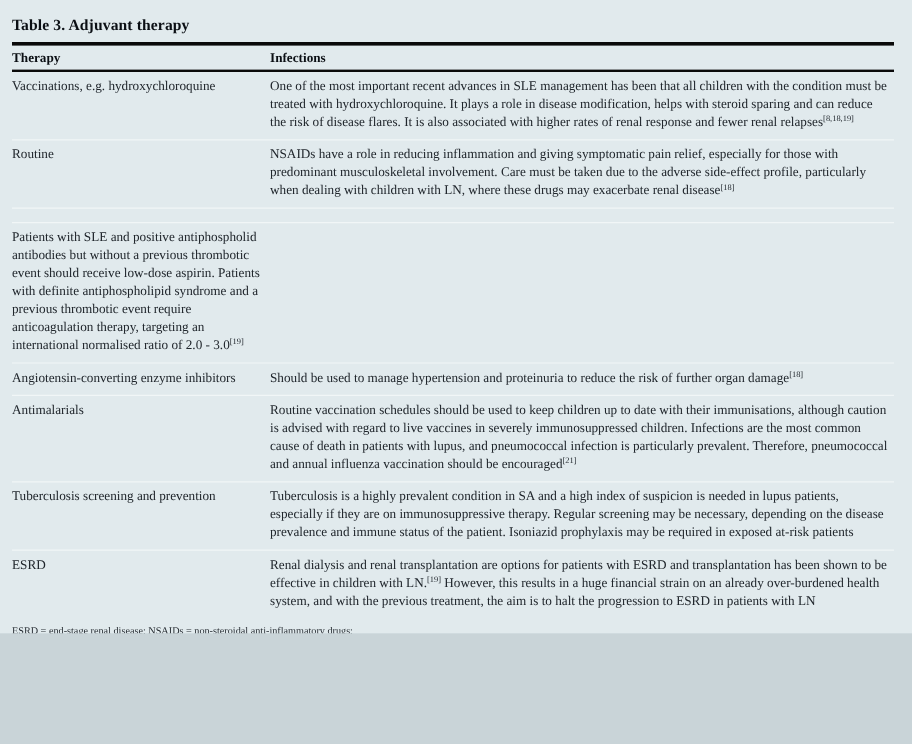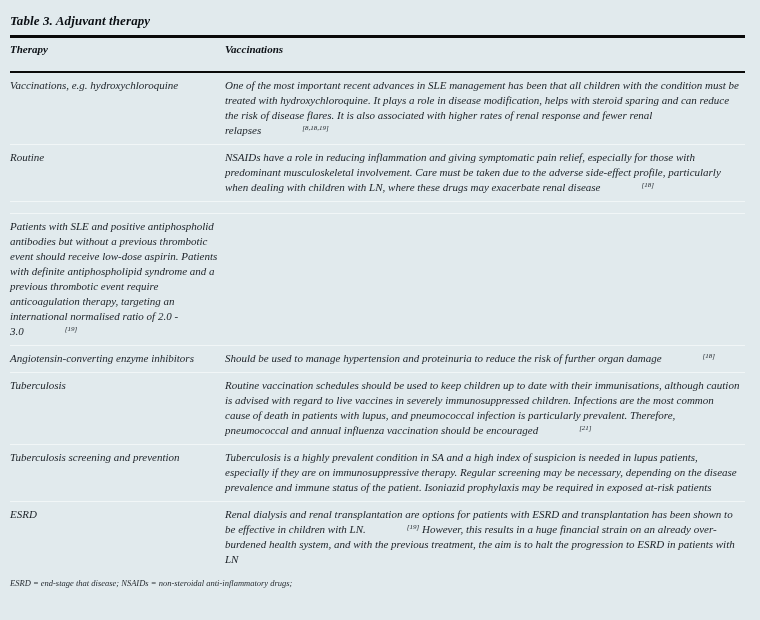--- a/index.html
+++ b/index.html
@@ -1,85 +1,83 @@
 <!DOCTYPE html>
 <html><head>
 <meta charset="utf-8">
 <style>
   html, body { margin: 0; padding: 0; }
   body { background: #c9d4d8; }
   .page {
     position: relative;
     width: 760px;
-    height: 620px;
+    height: 528px;
     box-sizing: border-box;
     background: #e1eaed;
     padding: 8px 15px 0 10px;
     font-family: "Liberation Serif", "DejaVu Serif", serif;
     color: #20262c;
     overflow: hidden;
-    font-style: italic;
   }
   .table-title {
     font-size: 13px;
     font-weight: bold;
     color: #0b0f14;
     padding: 5px 0 6px 0;
     letter-spacing: 0.1px;
   }
   .rule-thick { height: 3px; background: #0a0a0a; }
   .rule-thin  { height: 2px; background: #0a0a0a; }
   .grid-row {
     display: grid;
     grid-template-columns: 215px 1fr;
     column-gap: 0;
   }
   .header-row {
-    padding: 4px 0 14px 0;
+    padding: 4px 0 1px 0;
     font-weight: bold;
     font-size: 11.5px;
     color: #0b0f14;
   }
   .body-rows .grid-row {
     padding: 5px 0 6px 0;
   }
   .body-rows .grid-row + .grid-row {
     border-top: 1px solid rgba(255,255,255,0.55);
   }
   .cell {
     font-size: 11px;
     line-height: 15px;
   }
   .cell.therapy { padding-right: 12px; }
   .cell.explanation { padding-right: 4px; }
   .cell.explanation sup {
     font-size: 7px;
     line-height: 0;
     vertical-align: 4px;
-    margin-left: 41px;
   }
   .footnote {
     font-size: 8.5px;
     line-height: 11px;
     padding: 5px 0 0 0;
     color: #272d33;
   }
 </style>
 </head>
 <body>
 
 <div class="page">
 
   <div class="table-title">Table 3. Adjuvant therapy</div>
 
   <div class="rule-thick"></div>
 
   <div class="grid-row header-row">
     <div class="cell therapy">Therapy</div>
-    <div class="cell explanation">Vaccinations</div>
+    <div class="cell explanation">Infections</div>
   </div>
 
   <div class="rule-thin"></div>
 
   <div class="body-rows">
 
     <div class="grid-row">
       <div class="cell therapy">Vaccinations, e.g. hydroxychloroquine</div>
       <div class="cell explanation">One of the most important recent advances in SLE management has been that all children with the condition must be treated with hydroxychloroquine. It plays a role in disease modification, helps with steroid sparing and can reduce the risk of disease flares. It is also associated with higher rates of renal response and fewer renal relapses<sup>[8,18,19]</sup></div>
     </div>
@@ -96,31 +94,31 @@
     <div class="grid-row">
       <div class="cell explanation">Patients with SLE and positive antiphospholid antibodies but without a previous thrombotic event should receive low-dose aspirin. Patients with definite antiphospholipid syndrome and a previous thrombotic event require anticoagulation therapy, targeting an international normalised ratio of 2.0 - 3.0<sup>[19]</sup></div>
     </div>
 
     <div class="grid-row">
       <div class="cell therapy">Angiotensin-converting enzyme inhibitors</div>
       <div class="cell explanation">Should be used to manage hypertension and proteinuria to reduce the risk of further organ damage<sup>[18]</sup></div>
     </div>
 
     <div class="grid-row">
-      <div class="cell therapy">Tuberculosis</div>
+      <div class="cell therapy">Antimalarials</div>
       <div class="cell explanation">Routine vaccination schedules should be used to keep children up to date with their immunisations, although caution is advised with regard to live vaccines in severely immunosuppressed children. Infections are the most common cause of death in patients with lupus, and pneumococcal infection is particularly prevalent. Therefore, pneumococcal and annual influenza vaccination should be encouraged<sup>[21]</sup></div>
     </div>
 
     <div class="grid-row">
       <div class="cell therapy">Tuberculosis screening and prevention</div>
       <div class="cell explanation">Tuberculosis is a highly prevalent condition in SA and a high index of suspicion is needed in lupus patients, especially if they are on immunosuppressive therapy. Regular screening may be necessary, depending on the disease prevalence and immune status of the patient. Isoniazid prophylaxis may be required in exposed at-risk patients</div>
     </div>
 
     <div class="grid-row">
       <div class="cell therapy">ESRD</div>
       <div class="cell explanation">Renal dialysis and renal transplantation are options for patients with ESRD and transplantation has been shown to be effective in children with LN.<sup>[19]</sup> However, this results in a huge financial strain on an already over-burdened health system, and with the previous treatment, the aim is to halt the progression to ESRD in patients with LN</div>
     </div>
 
   </div>
 
-  <div class="footnote">ESRD = end-stage that disease; NSAIDs = non-steroidal anti-inflammatory drugs;</div>
+  <div class="footnote">ESRD = end-stage renal disease; NSAIDs = non-steroidal anti-inflammatory drugs;</div>
 
 </div>
 
 </body></html>

